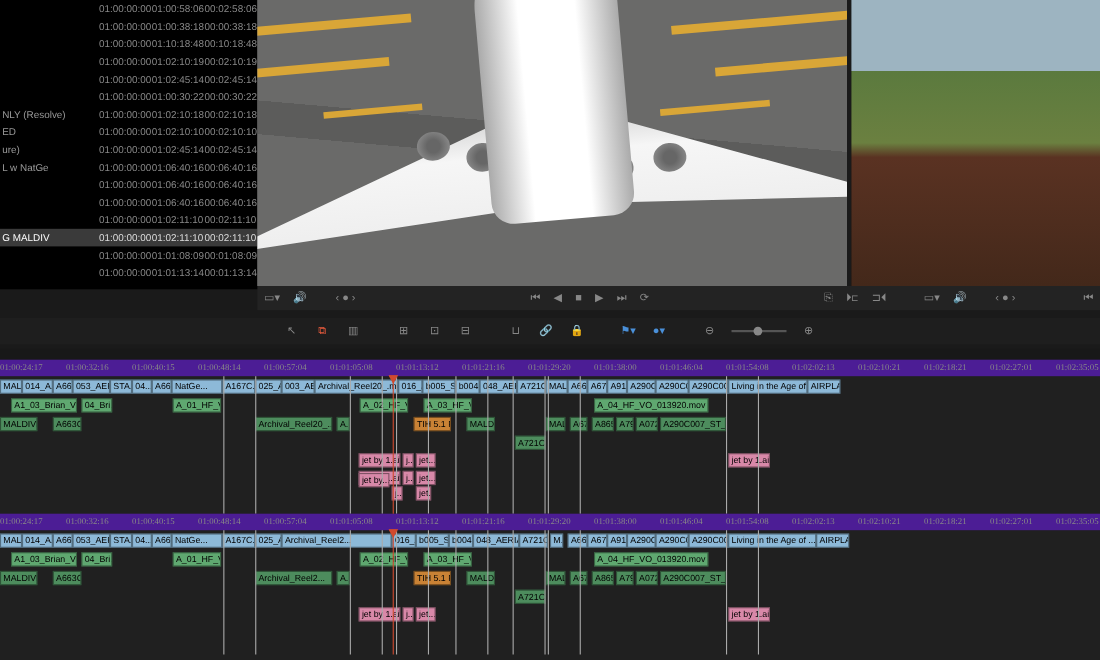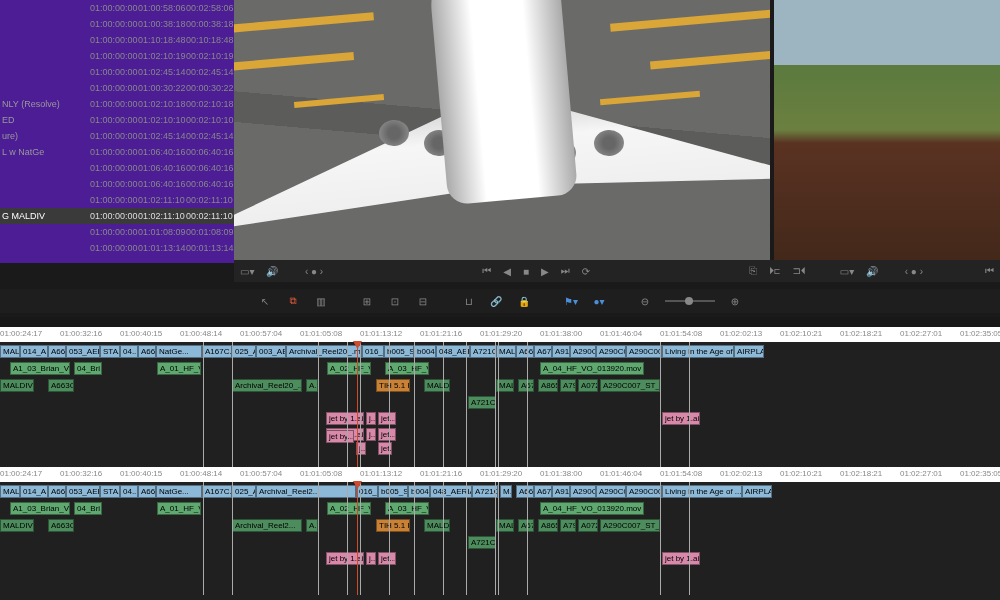--- a/index.html
+++ b/index.html
@@ -1,18 +1,18 @@
 <!DOCTYPE html>
 <html><head>
 <meta charset="utf-8">
 <style>
   * { margin:0; padding:0; box-sizing:border-box; }
   body { width:1000px; height:600px; background:#1a1a1a; font:10px -apple-system,Helvetica,Arial,sans-serif; color:#999; overflow:hidden; position:relative;}
   
-  .pool { position:absolute; top:0; left:0; width:263px; height:263px; background:#4c1d95; }
+  .pool { position:absolute; top:0; left:0; width:263px; height:263px; background:#000000; }
   .pool .row { display:flex; align-items:center; height:16px; padding-left:0; }
   .pool .row.sel { background:#3a3a3a; color:#fff; }
   .pool .name { width:90px; overflow:hidden; white-space:nowrap; text-overflow:clip; font-size:9px; padding-left:2px;}
   .pool .t { width:48px; text-align:left; font-size:9px; color:#888; }
   .pool .row.sel .t{color:#ddd;}
   
   .viewer{position:absolute;top:0;background:#0d0d0d;}
   .viewer.left{left:234px;width:536px;height:260px;}
   .viewer.right{left:774px;width:226px;height:260px;}
   .plane{position:absolute;inset:0;background:#777;overflow:hidden;}
@@ -26,21 +26,21 @@
   
   .bar{position:absolute;left:234px;right:0;height:22px;background:#232323;display:flex;align-items:center;color:#888;}
   .bar.v{top:260px;}
   .bar svg,.bar .ic{margin:0 6px;cursor:pointer;}
   .sep{flex:1;}
   .toolbar{position:absolute;top:289px;left:0;right:0;height:24px;background:#1e1e1e;display:flex;align-items:center;justify-content:center;color:#888;}
   .toolbar .ic{margin:0 7px;width:14px;height:14px;display:inline-flex;align-items:center;justify-content:center;cursor:pointer;}
   .toolbar .act{color:#e85a3c;}
   
   .tl{position:absolute;top:317px;left:0;right:0;bottom:0;background:#202020;overflow:hidden;}
-  .ruler{height:15px;background:#ffffff;display:flex;font-size:8px;color:#888;position:relative;}
+  .ruler{height:15px;background:#4c1d95;display:flex;font-size:8px;color:#888;position:relative;font-family:Liberation Serif, serif;}
   .ruler span{position:absolute;top:2px;}
   .tracks{position:relative;height:125px;}
   .clip{position:absolute;height:13px;font-size:8px;color:#000;padding:1px 2px;overflow:hidden;white-space:nowrap;border:1px solid rgba(0,0,0,.4);cursor:pointer;}
   .clip.vid{background:#8db9d8;top:3px;}
   .clip.grn{background:#5fa870;}
   .clip.grn2{background:#4d8c5d;}
   .clip.org{background:#c98235;}
   .clip.pnk{background:#d888a8;}
   .playhead{position:absolute;top:0;bottom:0;width:1px;background:#d04a2e;z-index:5;}
   .playhead::before{content:"";position:absolute;top:-1px;left:-4px;width:9px;height:8px;background:#d04a2e;clip-path:polygon(0 0,100% 0,50% 100%);}

